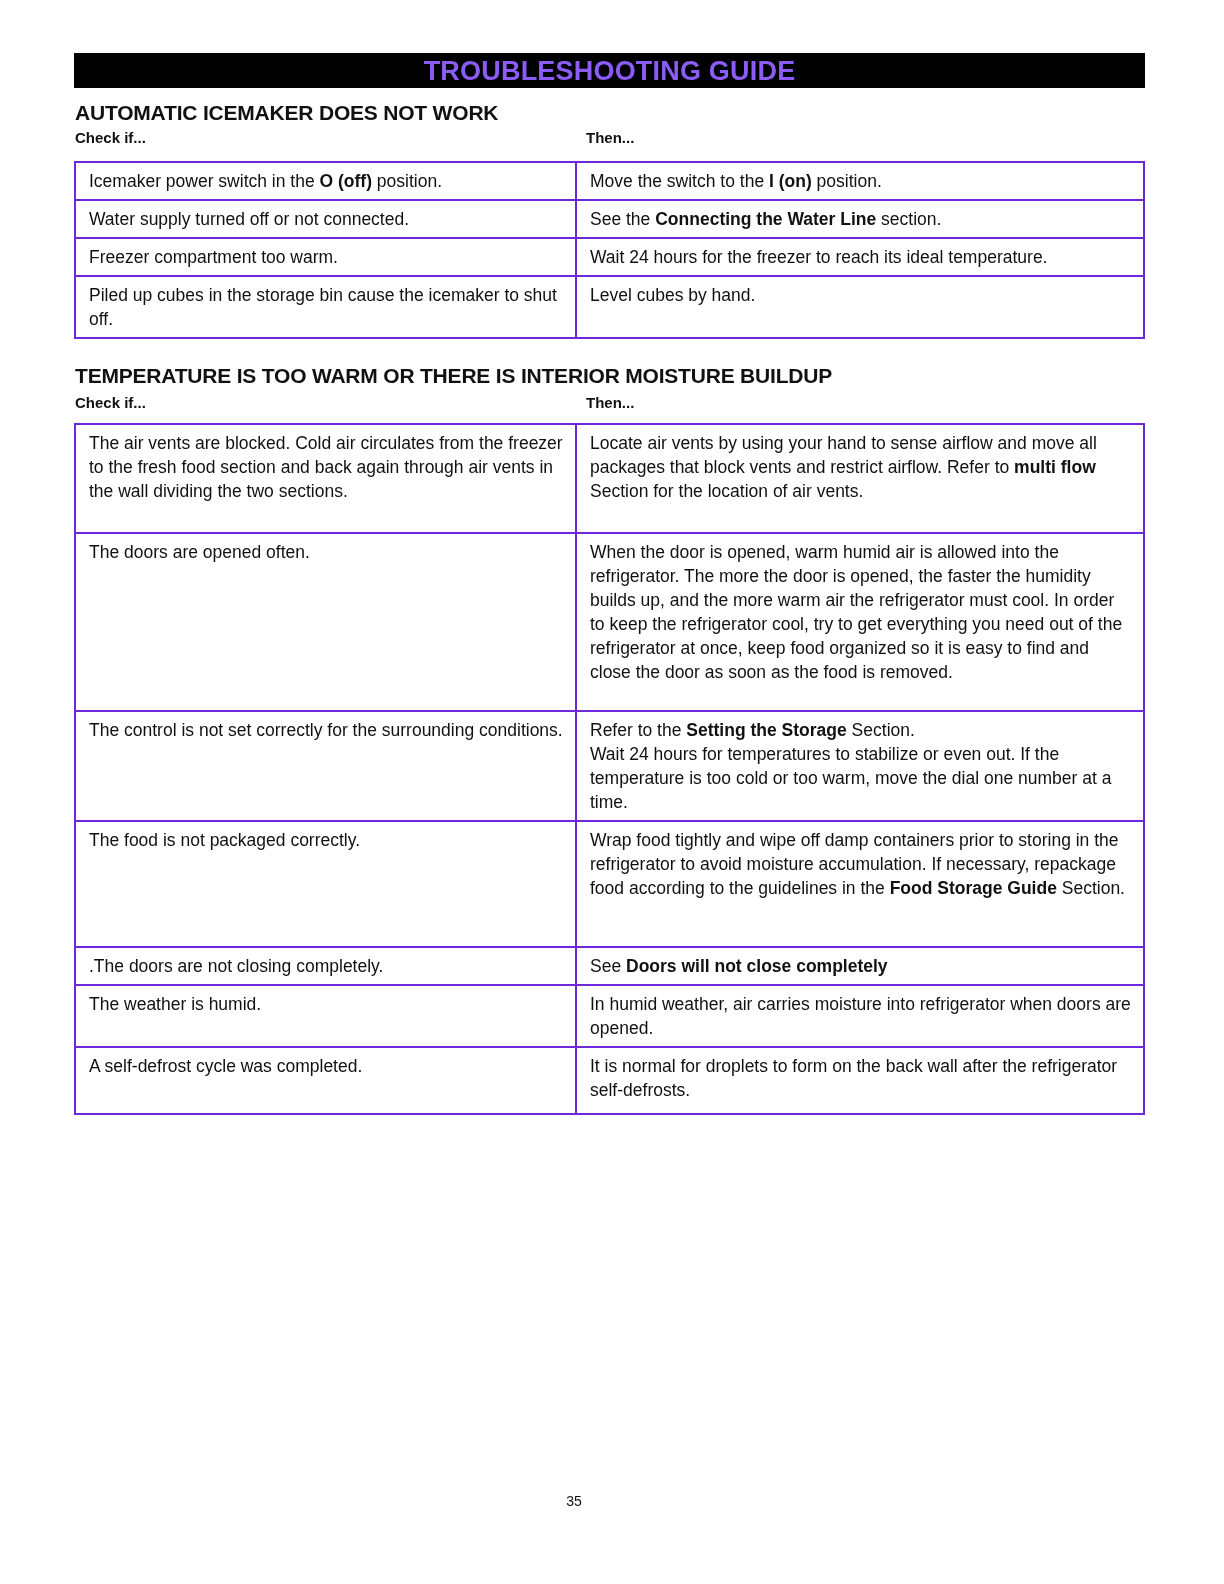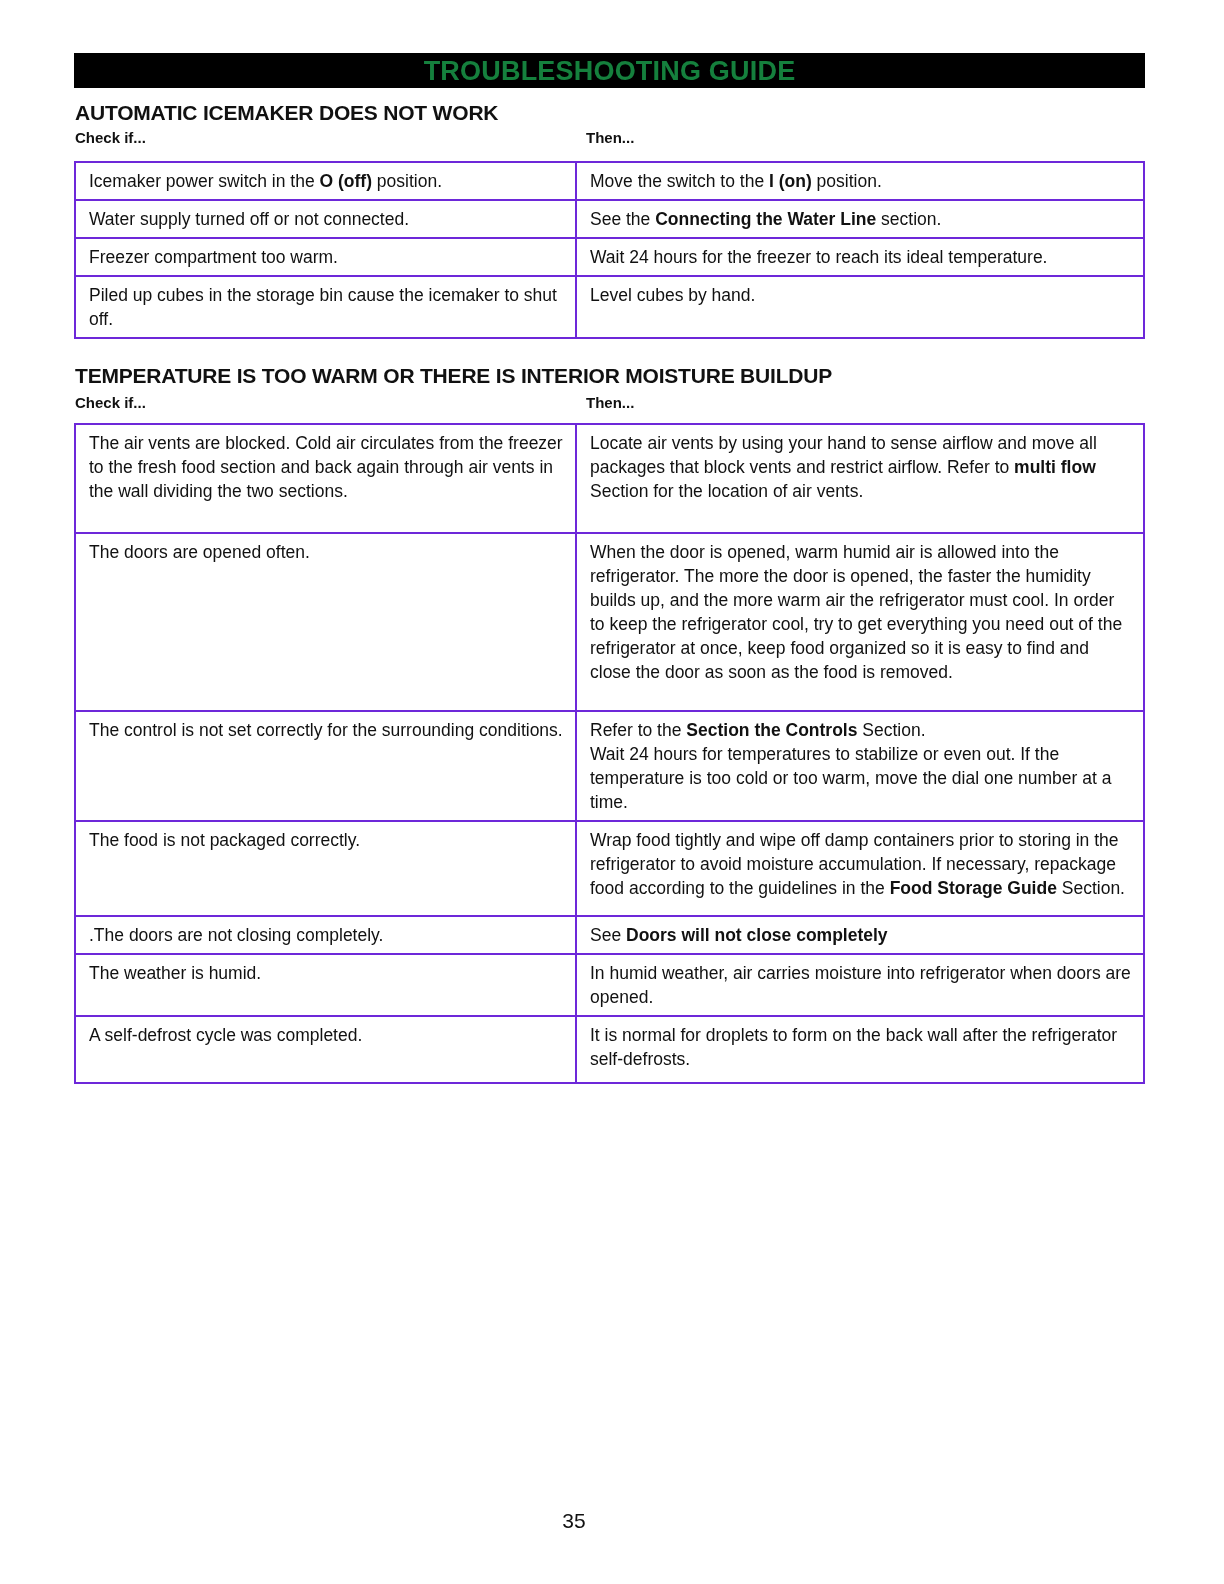--- a/index.html
+++ b/index.html
@@ -1,24 +1,24 @@
 <!DOCTYPE html>
 <html><head>
 <meta charset="utf-8">
 <style>
   html, body { margin: 0; padding: 0; background: #ffffff; }
   body { width: 1224px; height: 1584px; position: relative; font-family: "Liberation Sans", sans-serif; color: #111; }
-  .banner { position: absolute; left: 74px; top: 53px; width: 1071px; height: 35px; background: #000; color: #15803d; text-align: center; font-weight: bold; font-size: 27px; line-height: 37px; letter-spacing: 0.2px; }
+  .banner { position: absolute; left: 74px; top: 53px; width: 1071px; height: 35px; background: #000; color: #8b5cf6; text-align: center; font-weight: bold; font-size: 27px; line-height: 37px; letter-spacing: 0.2px; }
   .sec-title { position: absolute; left: 75px; font-weight: bold; font-size: 21px; letter-spacing: -0.2px; }
   .col-head { position: absolute; font-weight: bold; font-size: 15px; }
   table.tg { position: absolute; left: 74px; width: 1071px; border-collapse: collapse; table-layout: fixed; }
   table.tg td { border: 2px solid #6d28d9; vertical-align: top; font-size: 17.5px; line-height: 24px; padding: 6px 10px 6px 13px; }
   table.tg td.c1 { width: 476px; }
   table.tg td b { font-weight: bold; }
-  .page-num { position: absolute; left: 0; width: 1148px; top: 1493px; text-align: center; font-size: 21px; margin-top: 16px; }
+  .page-num { position: absolute; left: 0; width: 1148px; top: 1493px; text-align: center; font-size: 14px; }
 </style>
 </head>
 <body>
 
 <div class="banner">TROUBLESHOOTING GUIDE</div>
 
 <div class="sec-title" style="top:101px;">AUTOMATIC ICEMAKER DOES NOT WORK</div>
 <div class="col-head" style="left:75px; top:129px;">Check if...</div>
 <div class="col-head" style="left:586px; top:129px;">Then...</div>
 <table class="tg" style="top:161px;">
@@ -50,23 +50,23 @@
       <tr style="height: 109px;">
         <td class="c1"><span>The air vents are blocked. Cold air circulates from the freezer to the fresh food section and back again through air vents in the wall dividing the two sections.</span></td>
         <td class="c2"><span>Locate air vents by using your hand to sense airflow and move all packages that block vents and restrict airflow. Refer to </span><b>multi flow</b><span> Section for the location of air vents.</span></td>
       </tr>
       <tr style="height: 178px;">
         <td class="c1"><span>The doors are opened often.</span></td>
         <td class="c2"><span>When the door is opened, warm humid air is allowed into the refrigerator. The more the door is opened, the faster the humidity builds up, and the more warm air the refrigerator must cool. In order to keep the refrigerator cool, try to get everything you need out of the refrigerator at once, keep food organized so it is easy to find and close the door as soon as the food is removed.</span></td>
       </tr>
       <tr style="height: 106px;">
         <td class="c1"><span>The control is not set correctly for the surrounding conditions.</span></td>
-        <td class="c2"><span>Refer to the </span><b>Section the Controls</b><span> Section.</span><br><span>Wait 24 hours for temperatures to stabilize or even out. If the temperature is too cold or too warm, move the dial one number at a time.</span></td>
+        <td class="c2"><span>Refer to the </span><b>Setting the Storage</b><span> Section.</span><br><span>Wait 24 hours for temperatures to stabilize or even out. If the temperature is too cold or too warm, move the dial one number at a time.</span></td>
       </tr>
-      <tr style="height: 95px;">
+      <tr style="height: 126px;">
         <td class="c1"><span>The food is not packaged correctly.</span></td>
         <td class="c2"><span>Wrap food tightly and wipe off damp containers prior to storing in the refrigerator to avoid moisture accumulation. If necessary, repackage food according to the guidelines in the </span><b>Food Storage Guide</b><span> Section.</span></td>
       </tr>
       <tr style="height: 36px;">
         <td class="c1"><span>.The doors are not closing completely.</span></td>
         <td class="c2"><span>See  </span><b>Doors will not close completely</b></td>
       </tr>
       <tr style="height: 60px;">
         <td class="c1"><span>The weather is humid.</span></td>
         <td class="c2"><span>In humid weather, air carries moisture into refrigerator when doors are opened.</span></td>

